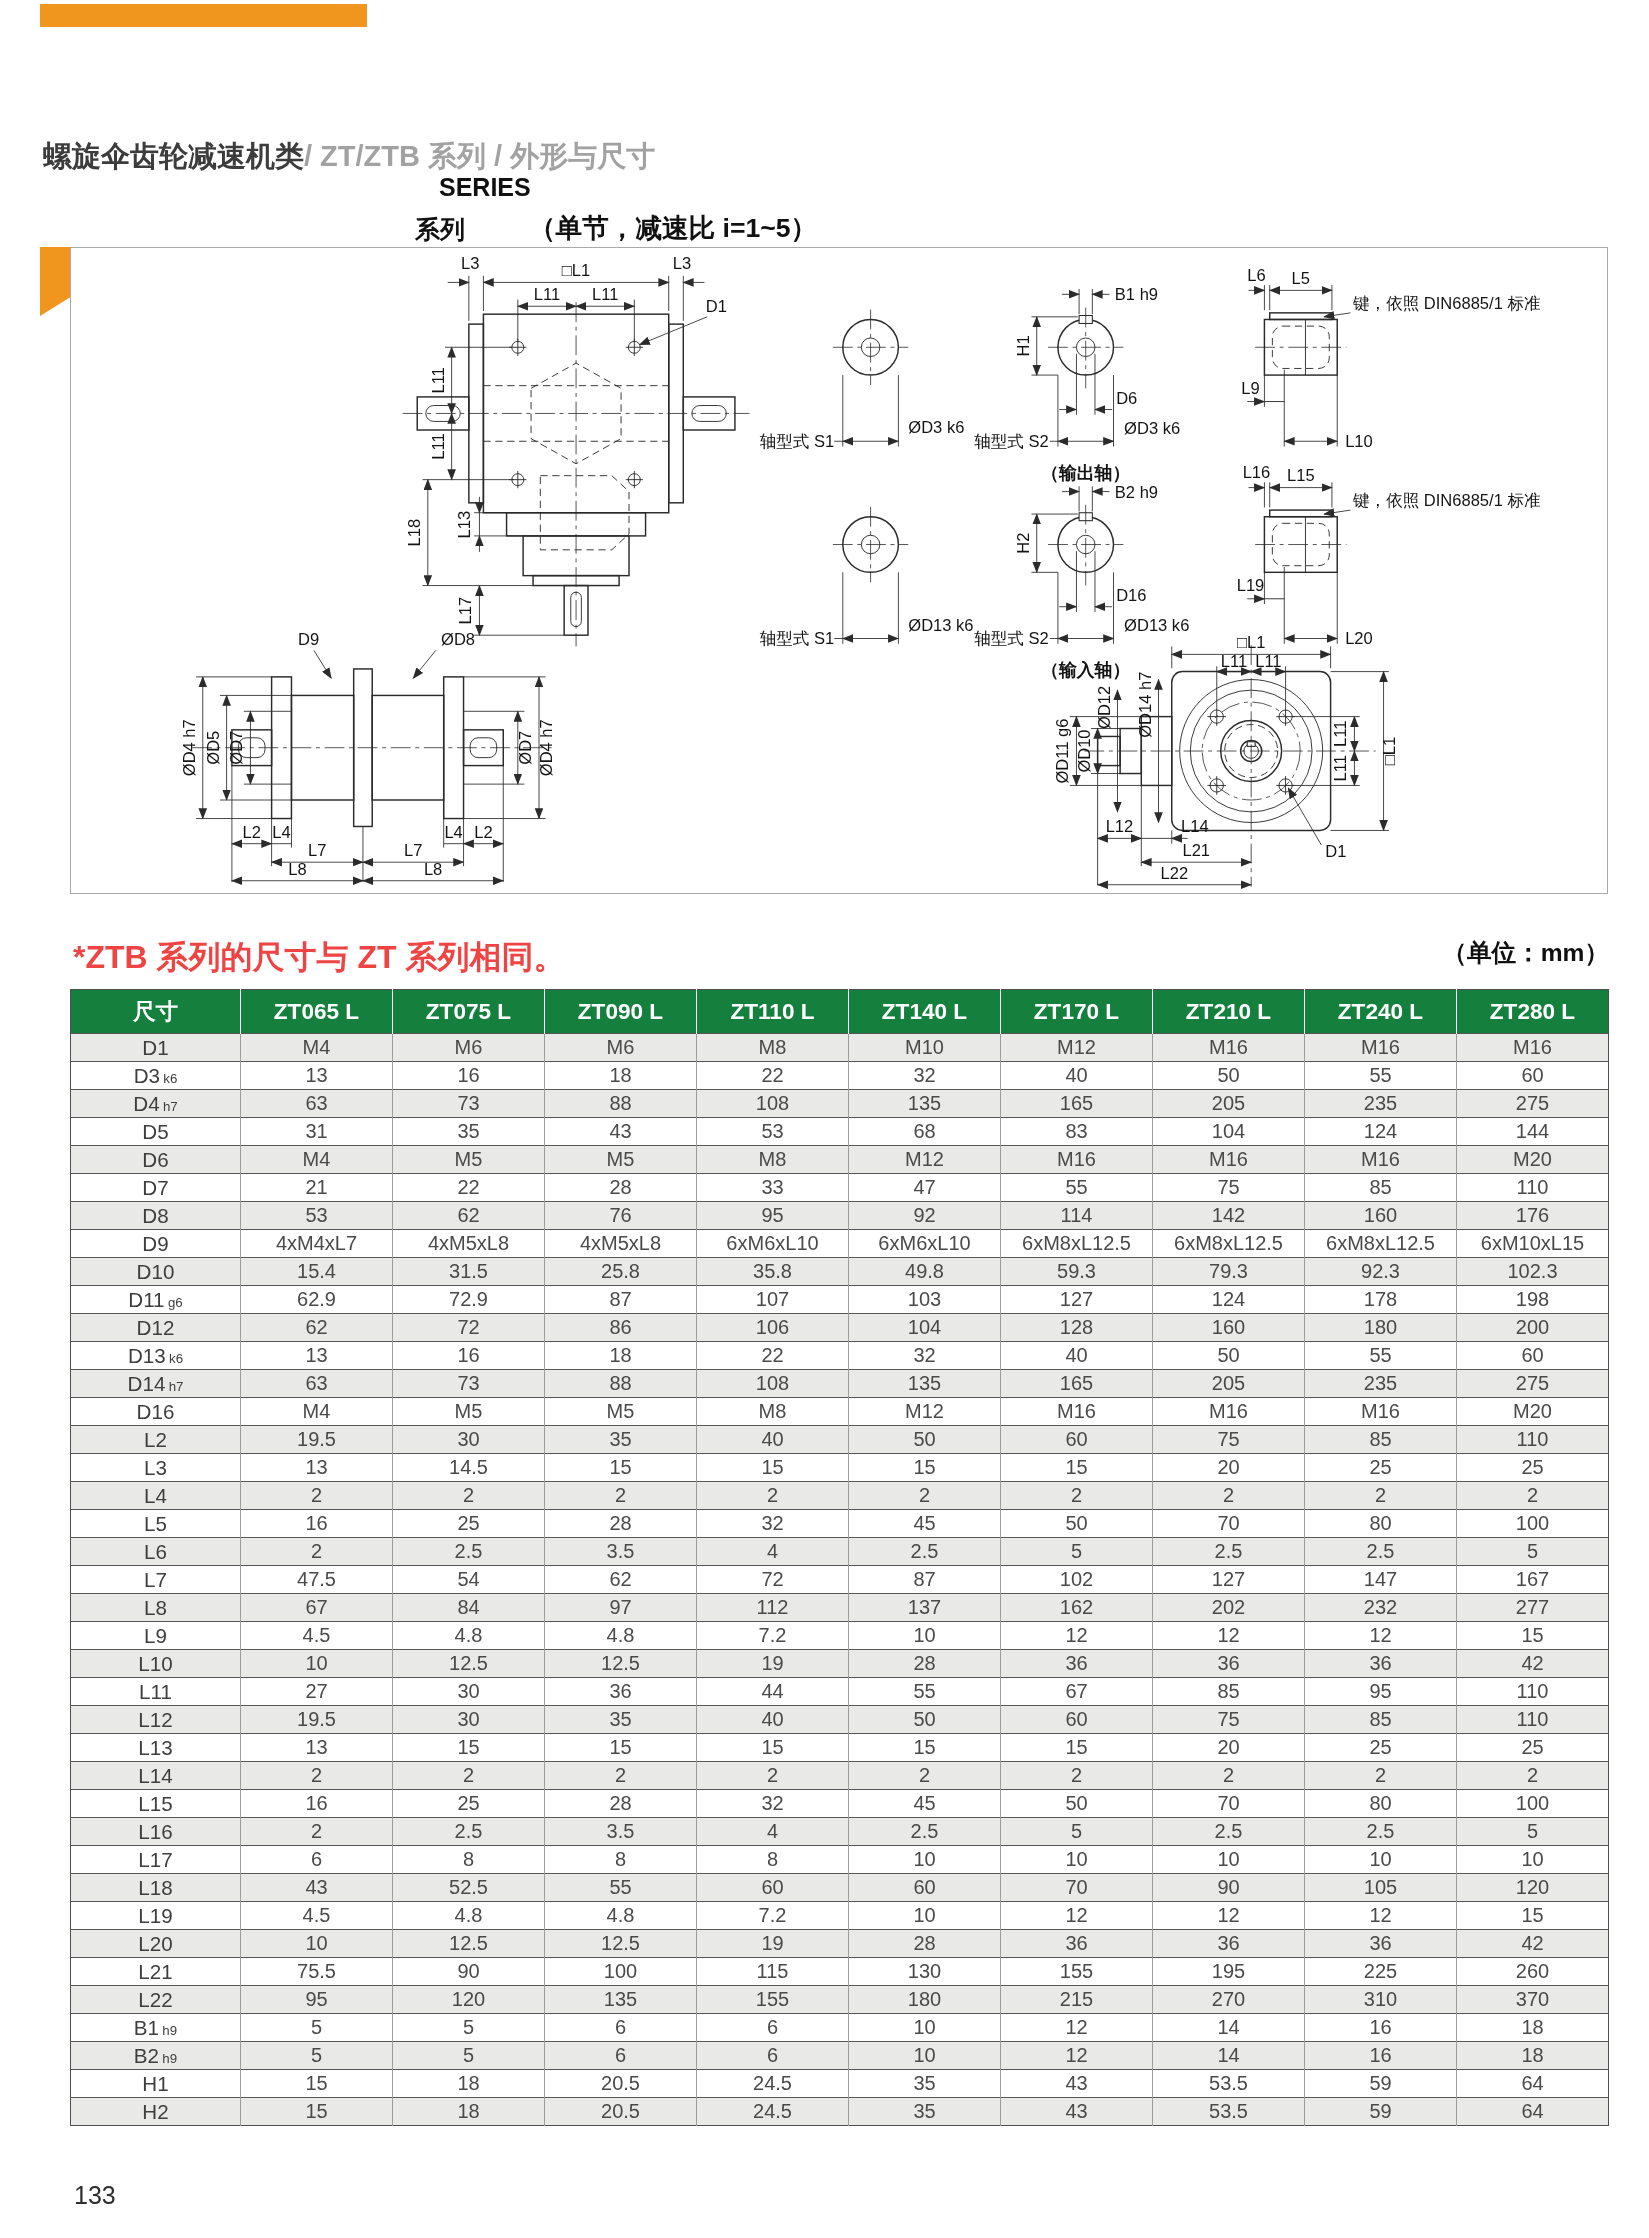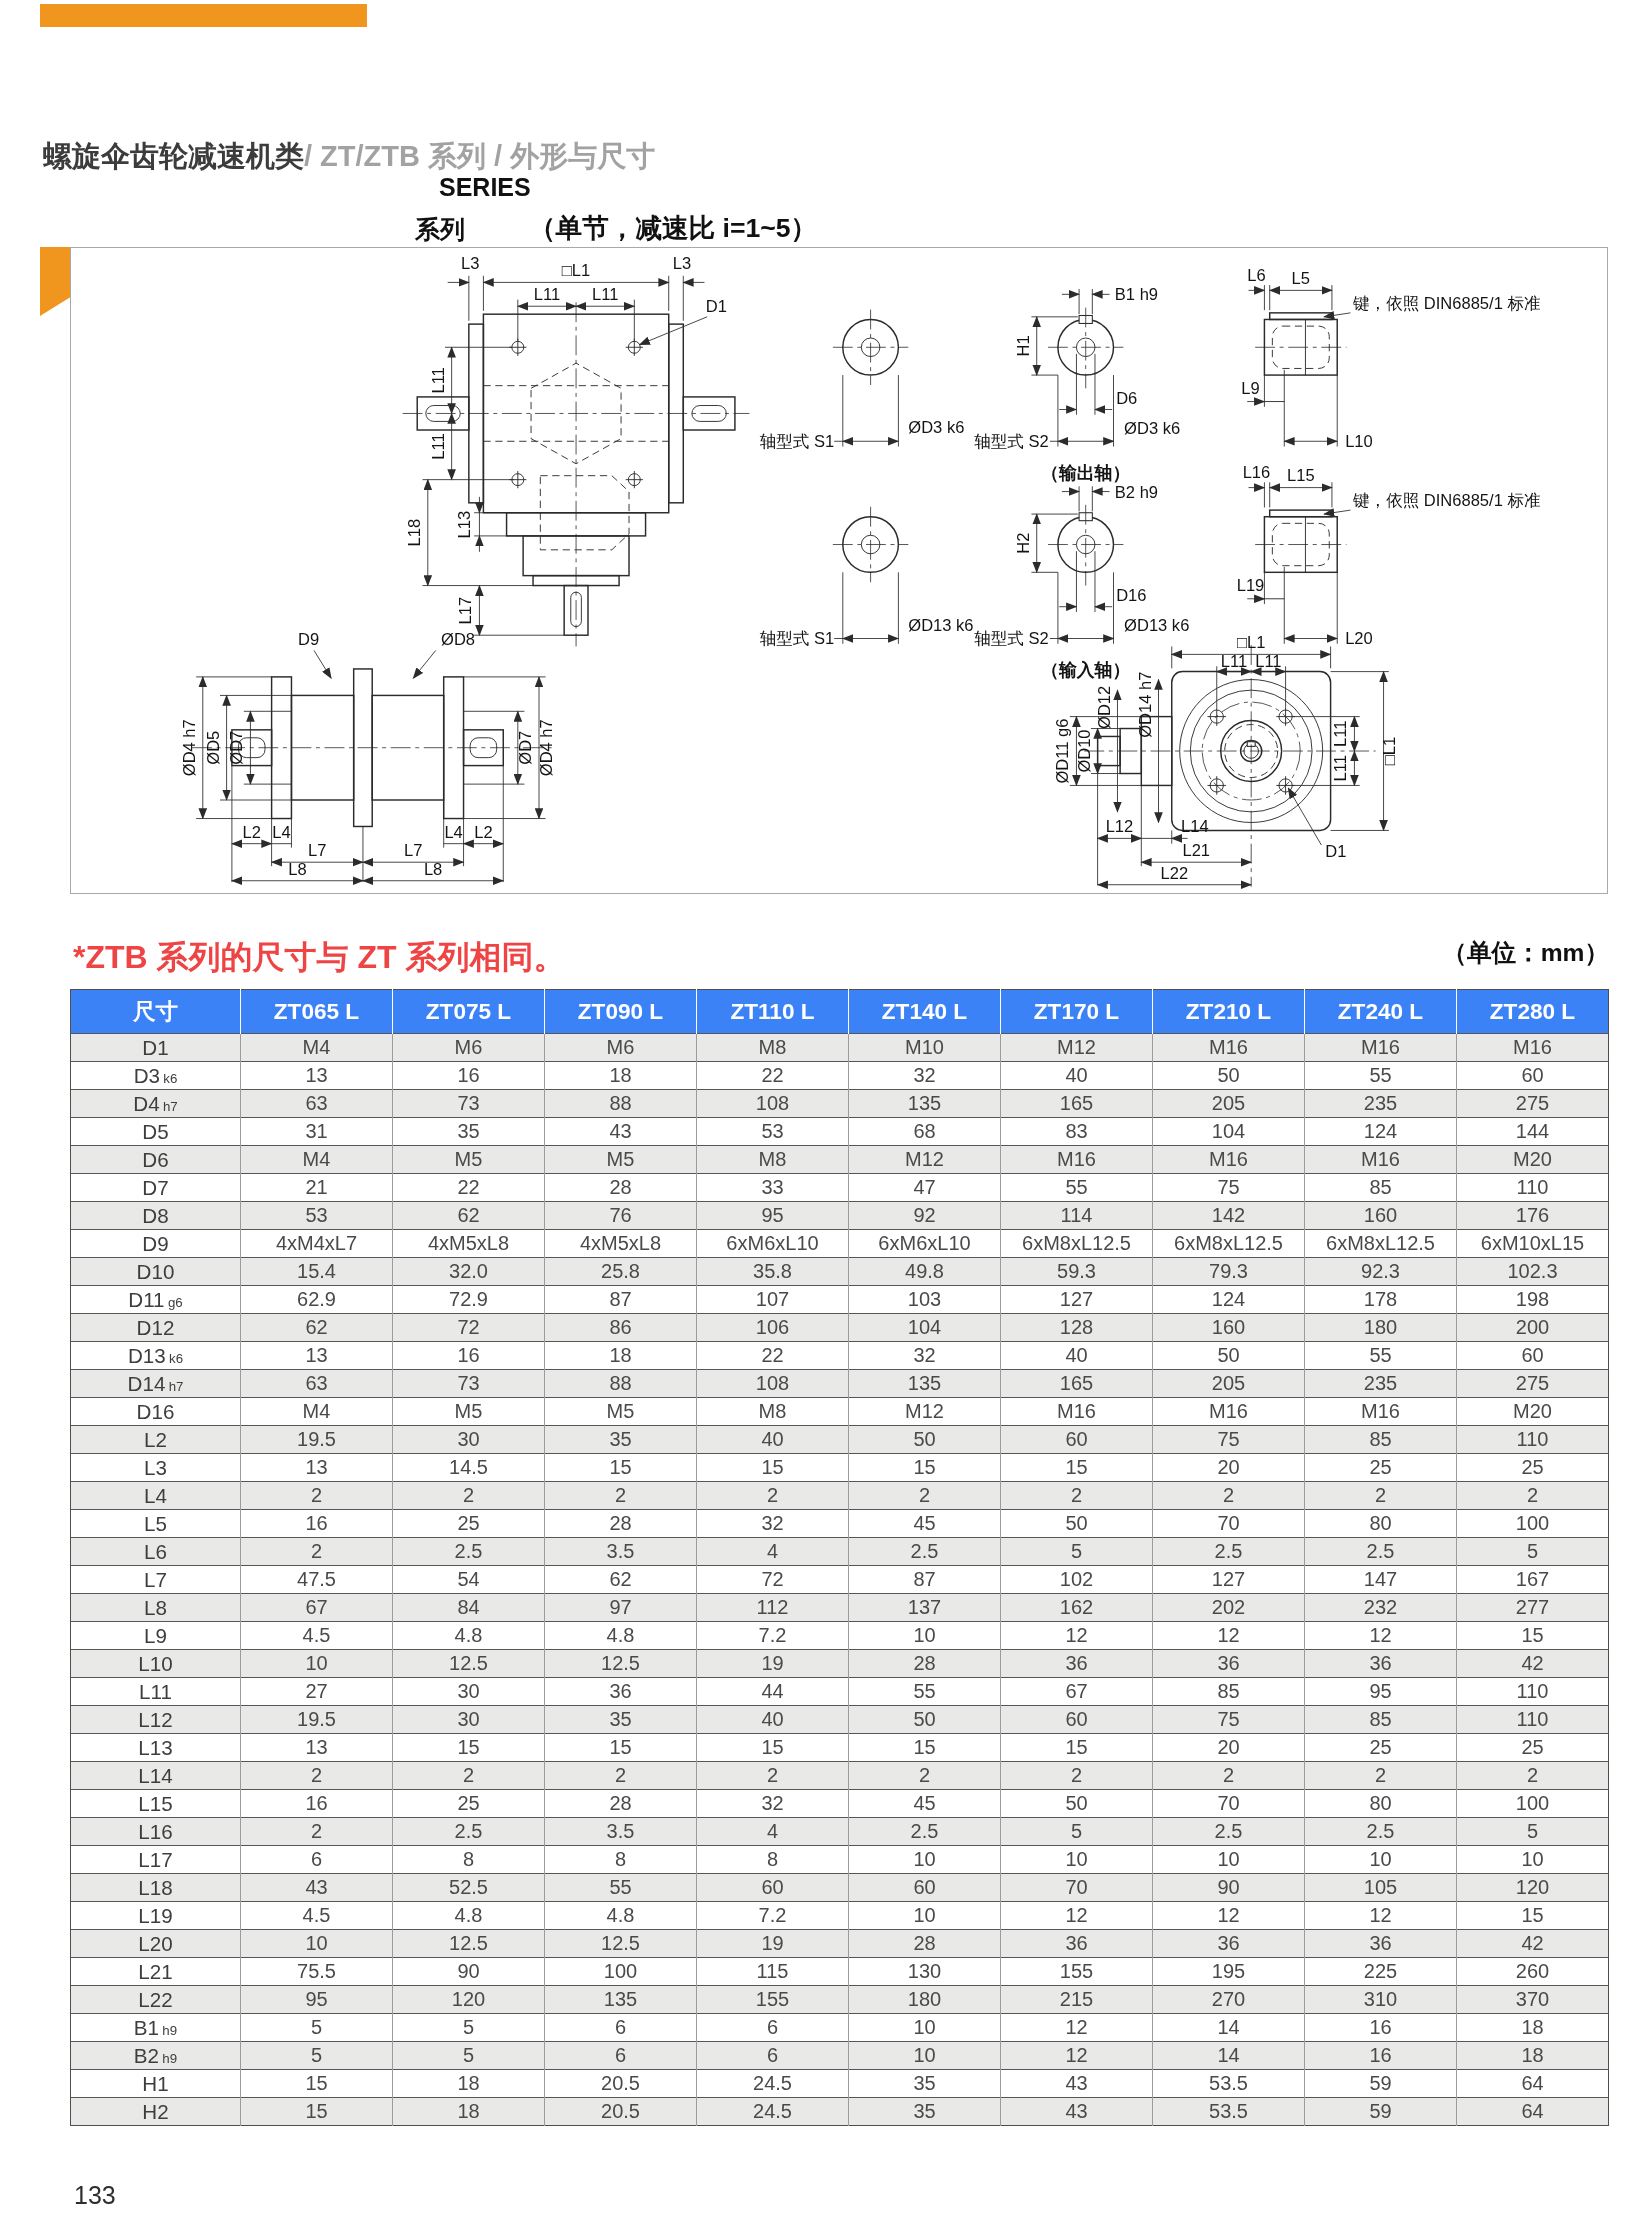--- a/index.html
+++ b/index.html
@@ -14,21 +14,21 @@
   .subtitle{position:absolute;left:529px;top:210px;font-size:26.6px;font-weight:bold;color:#111;}
   .side-tab{position:absolute;left:40px;top:247px;width:31px;height:69px;background:#F0961E;
             clip-path:polygon(0 0,100% 0,100% 72%,0 100%);}
   .drawing-box{position:absolute;left:70px;top:247px;width:1538px;height:647px;border:1.3px solid #a9a9a9;background:#fff;box-sizing:border-box;}
   .drawing-box svg{display:block;}
   .note{position:absolute;left:73px;top:936px;font-size:32px;font-weight:bold;color:#ef4444;}
   .unit{position:absolute;right:41px;top:936px;font-size:24.6px;font-weight:bold;color:#101010;}
   table.dims{position:absolute;left:70px;top:989px;width:1539px;border-collapse:collapse;table-layout:fixed;
              border:1.3px solid #4f4f4f;}
   table.dims col.c0{width:170px;}
-  table.dims thead th{height:41px;background:#3b82f6;color:#ffffff;font-size:22.6px;font-weight:bold;
+  table.dims thead th{height:41px;background:#15803d;color:#ffffff;font-size:22.6px;font-weight:bold;
              border-left:1.3px solid #ffffff;text-align:center;}
   table.dims thead th:first-child{border-left:none;}
   table.dims tbody td{height:27px;text-align:center;font-size:20px;color:#4a4a4a;
              border-left:0.7px solid #9c9c9c;border-top:1.3px solid #565656;padding:0;}
   table.dims tbody td:first-child{border-left:none;font-size:20.6px;color:#3e3e3e;}
   table.dims tbody tr:nth-child(odd){background:#e9e9e7;}
   table.dims tbody tr:nth-child(even){background:#ffffff;}
   .sub{font-size:13.3px;margin-left:3.3px;}
   .footer-page{position:absolute;left:74px;top:2181px;font-size:25px;color:#2e2e2e;}
   
@@ -467,21 +467,21 @@
           <td>6xM6xL10</td>
           <td>6xM6xL10</td>
           <td>6xM8xL12.5</td>
           <td>6xM8xL12.5</td>
           <td>6xM8xL12.5</td>
           <td>6xM10xL15</td>
         </tr>
         <tr>
           <td>D10</td>
           <td>15.4</td>
-          <td>32.0</td>
+          <td>31.5</td>
           <td>25.8</td>
           <td>35.8</td>
           <td>49.8</td>
           <td>59.3</td>
           <td>79.3</td>
           <td>92.3</td>
           <td>102.3</td>
         </tr>
         <tr>
           <td>D11<span class="sub">g6</span></td>

